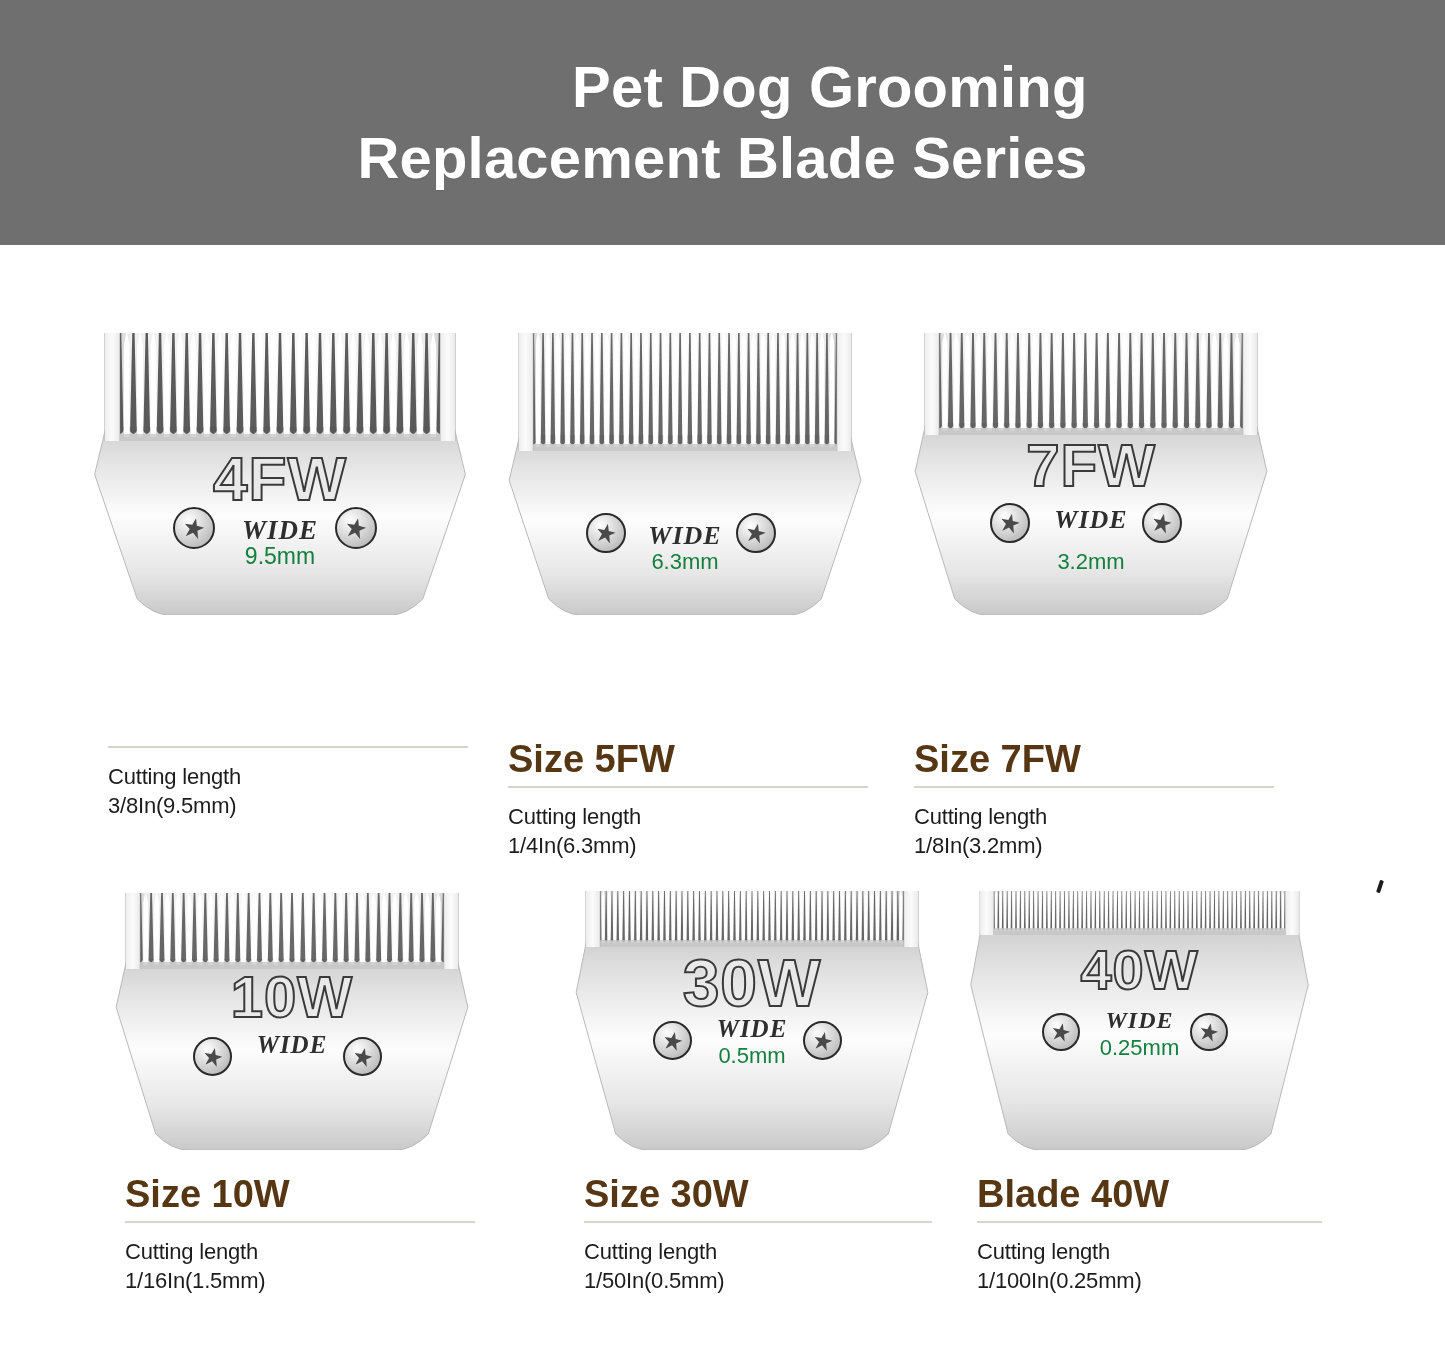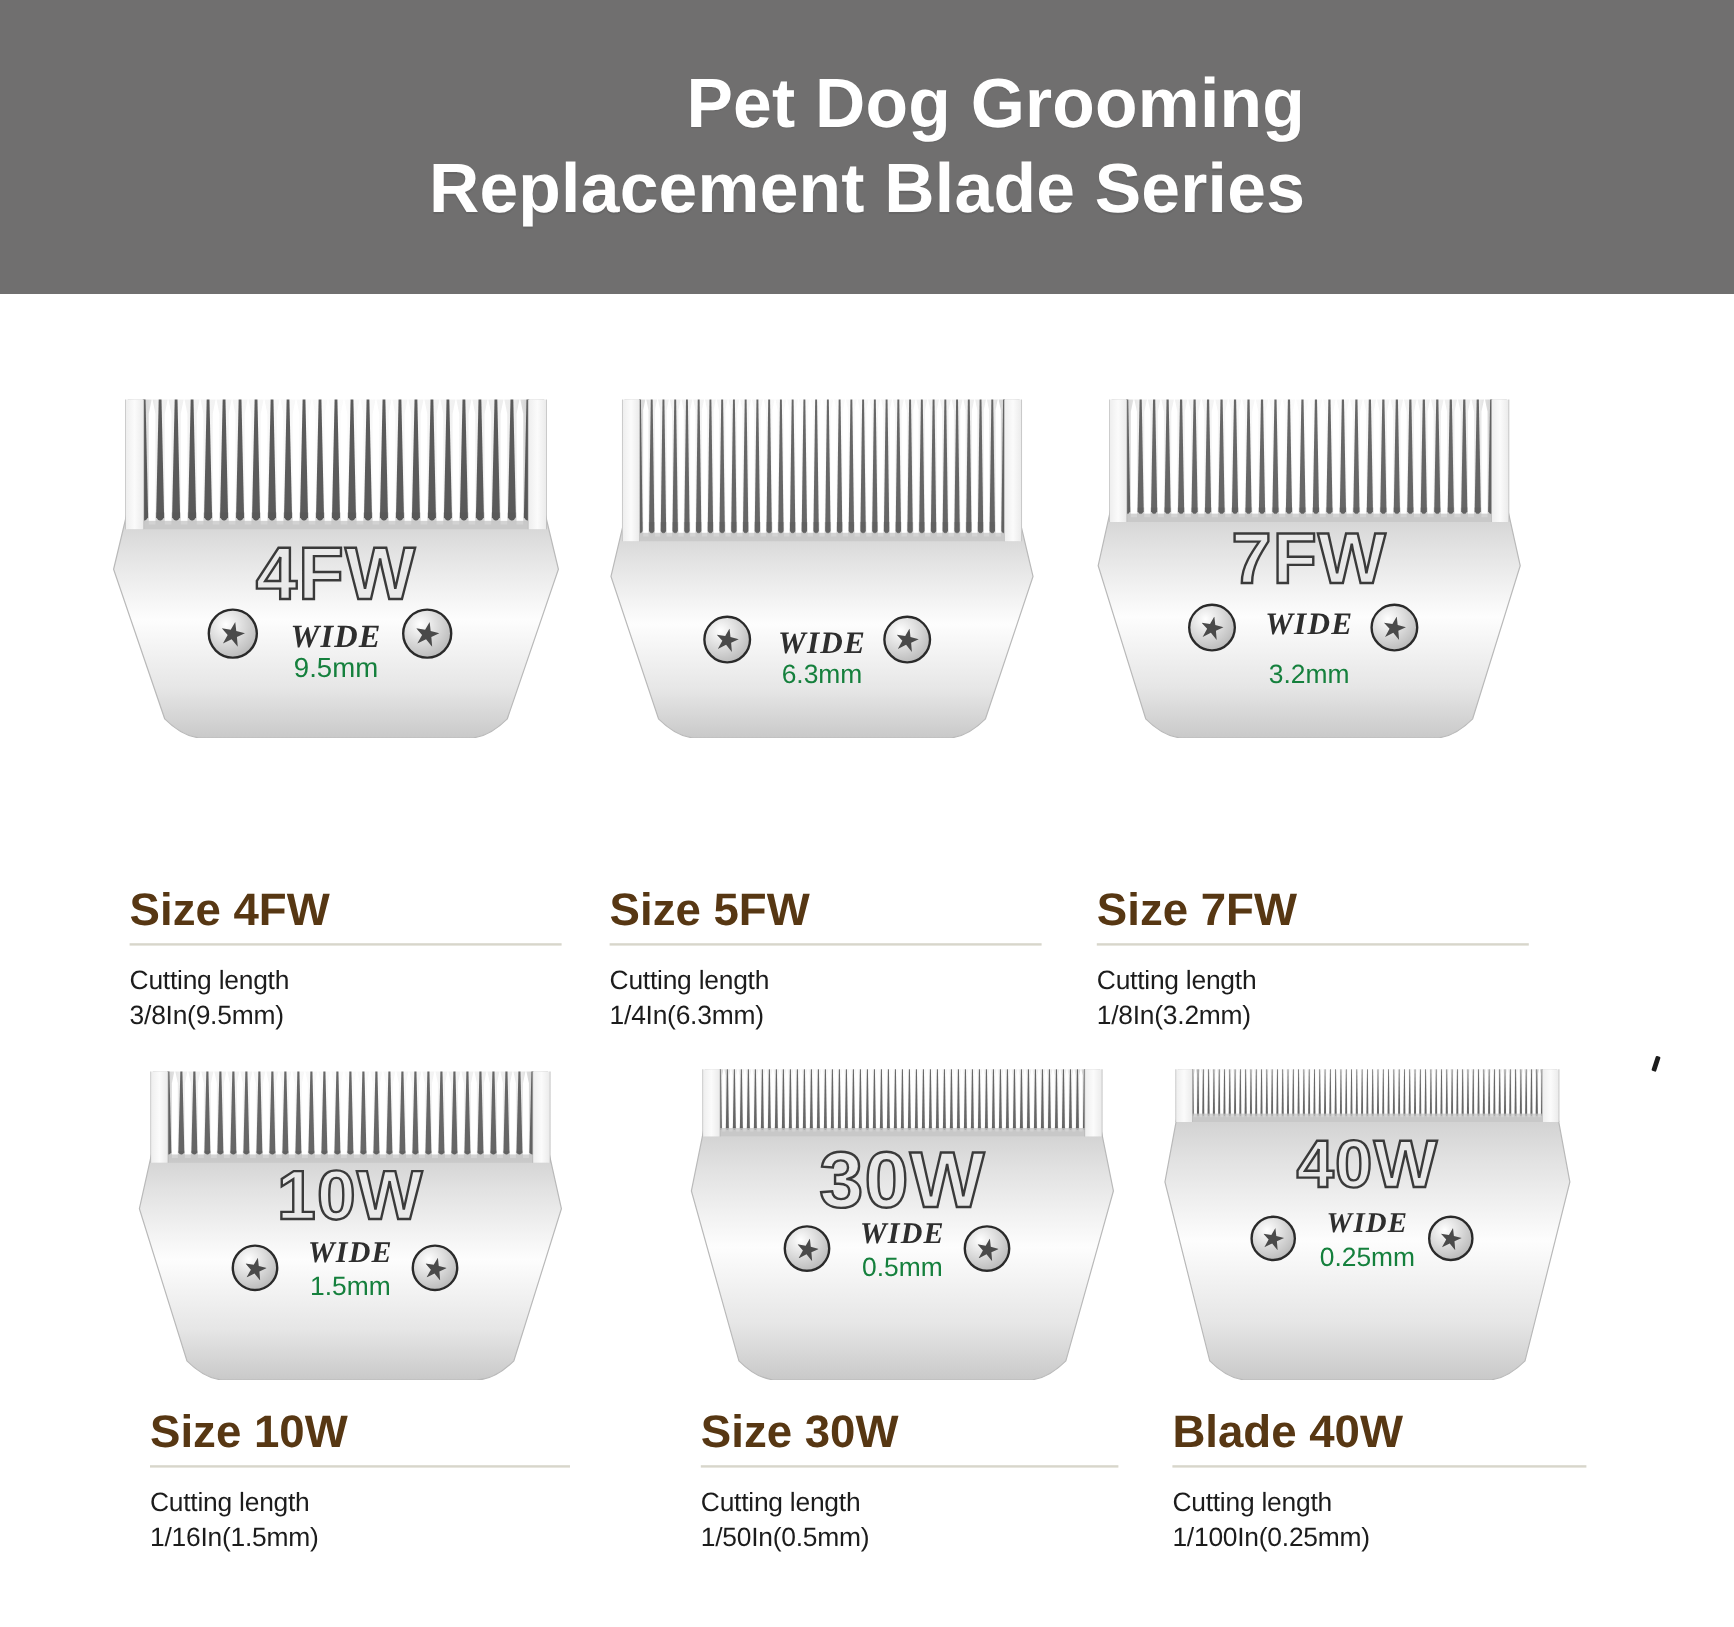--- a/index.html
+++ b/index.html
@@ -265,21 +265,20 @@
               <path d="M 354.90000000000003 8 L 370.695 8 L 370.695 116 L 354.90000000000003 116 Z" fill="url(#sideGrad-4fw)"></path>
             </svg>
             <div class="blade-label" style="top: 118px; font-size: 62px;">4FW</div>
             <div class="blade-wide" style="top: 190px; font-size: 27px;">WIDE</div>
             <div class="blade-mm" style="top: 218px; font-size: 23px;">9.5mm</div>
             <div class="screw" style="left: 88px; top: 182px; width: 42px; height: 42px;"></div>
             <div class="screw" style="left: 250px; top: 182px; width: 42px; height: 42px;"></div>
           </div>
         </div>
       <div class="caption" style="left:108px;top:415px;width:360px;">
-        <div class="caption-title">Size 4FW</div>
         <div class="caption-rule"></div>
         <div class="caption-text">Cutting length
 3/8In(9.5mm)</div>
       </div>
     </div>
 
     <div class="cell" style="width:415px;">
       <div class="blade-figure" id="fig-1" style="width:370px;height:290px;margin-left:85px;">
           <div class="blade">
             <svg class="body-svg" viewBox="0 0 370 290" preserveAspectRatio="none">
@@ -566,21 +565,20 @@
                 <path d="M 324.9920107142857 8 L 326.7365607142857 8 L 328.3565 75.12392857142856 Q 325.8642857142857 80 323.3720714285714 75.12392857142856 Z" fill="#4d4d4d" opacity="0.85"></path>
                 <path d="M 331.28214285714284 6 L 333.73968285714284 17.752142857142857 L 333.73968285714284 80 L 328.82460285714285 80 L 328.82460285714285 17.752142857142857 Z" fill="#ffffff"></path>
                 <path d="M 335.827725 8 L 337.572275 8 L 339.1922142857143 75.12392857142856 Q 336.7 80 334.2077857142857 75.12392857142856 Z" fill="#4d4d4d" opacity="0.85"></path>
               </g>
               <rect x="20.35" y="77" width="329.3" height="7" fill="#c4c4c4" opacity="0.75"></rect>
               <path d="M 18.315 8 L 33.300000000000004 8 L 33.300000000000004 84 L 18.315 84 Z" fill="url(#sideGrad-10w)"></path>
               <path d="M 336.7 8 L 351.685 8 L 351.685 84 L 336.7 84 Z" fill="url(#sideGrad-10w)"></path>
             </svg>
             <div class="blade-label" style="top: 78px; font-size: 58px;">10W</div>
             <div class="blade-wide" style="top: 146px; font-size: 25px;">WIDE</div>
-            <div class="blade-mm" style="top: 174px; font-size: 22px;">1.5mm</div>
             <div class="screw" style="left: 86px; top: 152px; width: 39px; height: 39px;"></div>
             <div class="screw" style="left: 236px; top: 152px; width: 39px; height: 39px;"></div>
           </div>
         </div>
       <div class="caption" style="left:113px;top:290px;width:350px;">
         <div class="caption-title">Size 10W</div>
         <div class="caption-rule"></div>
         <div class="caption-text">Cutting length
 1/16In(1.5mm)</div>
       </div>

